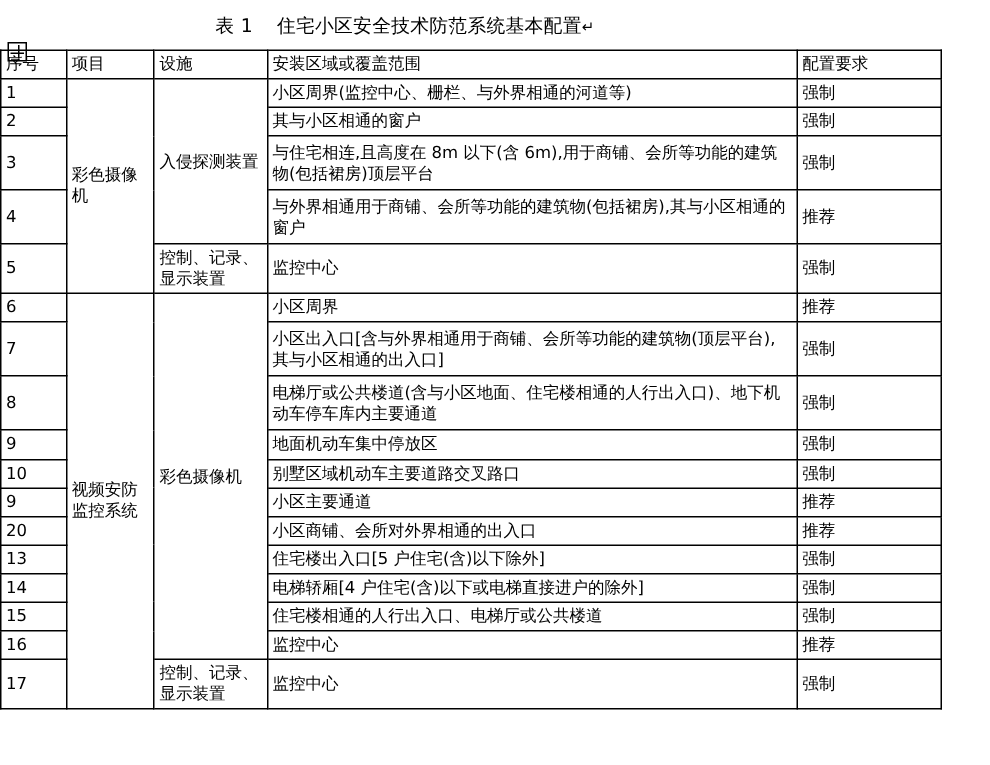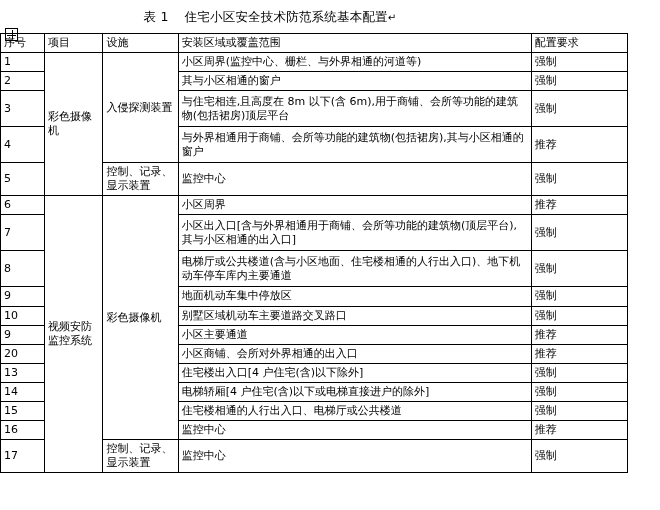--- a/index.html
+++ b/index.html
@@ -181,21 +181,21 @@
         <td>小区主要通道</td>
         <td>推荐</td>
       </tr>
       <tr>
         <td>20</td>
         <td>小区商铺、会所对外界相通的出入口</td>
         <td>推荐</td>
       </tr>
       <tr>
         <td>13</td>
-        <td>住宅楼出入口[4 户住宅(含)以下除外]</td>
+        <td>住宅楼出入口[5 户住宅(含)以下除外]</td>
         <td>强制</td>
       </tr>
       <tr>
         <td>14</td>
         <td>电梯轿厢[4 户住宅(含)以下或电梯直接进户的除外]</td>
         <td>强制</td>
       </tr>
       <tr>
         <td>15</td>
         <td>住宅楼相通的人行出入口、电梯厅或公共楼道</td>

